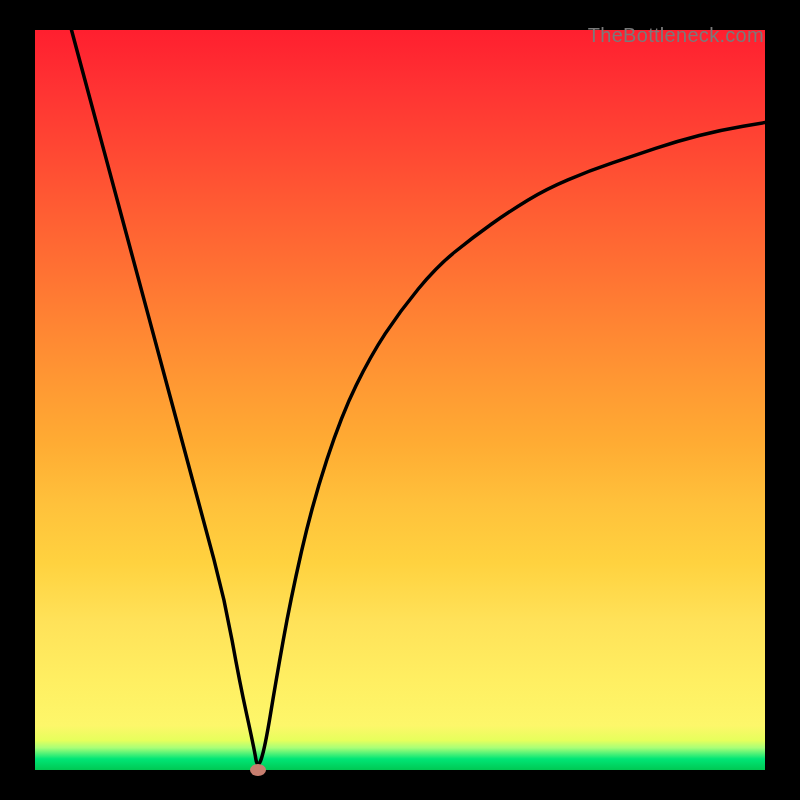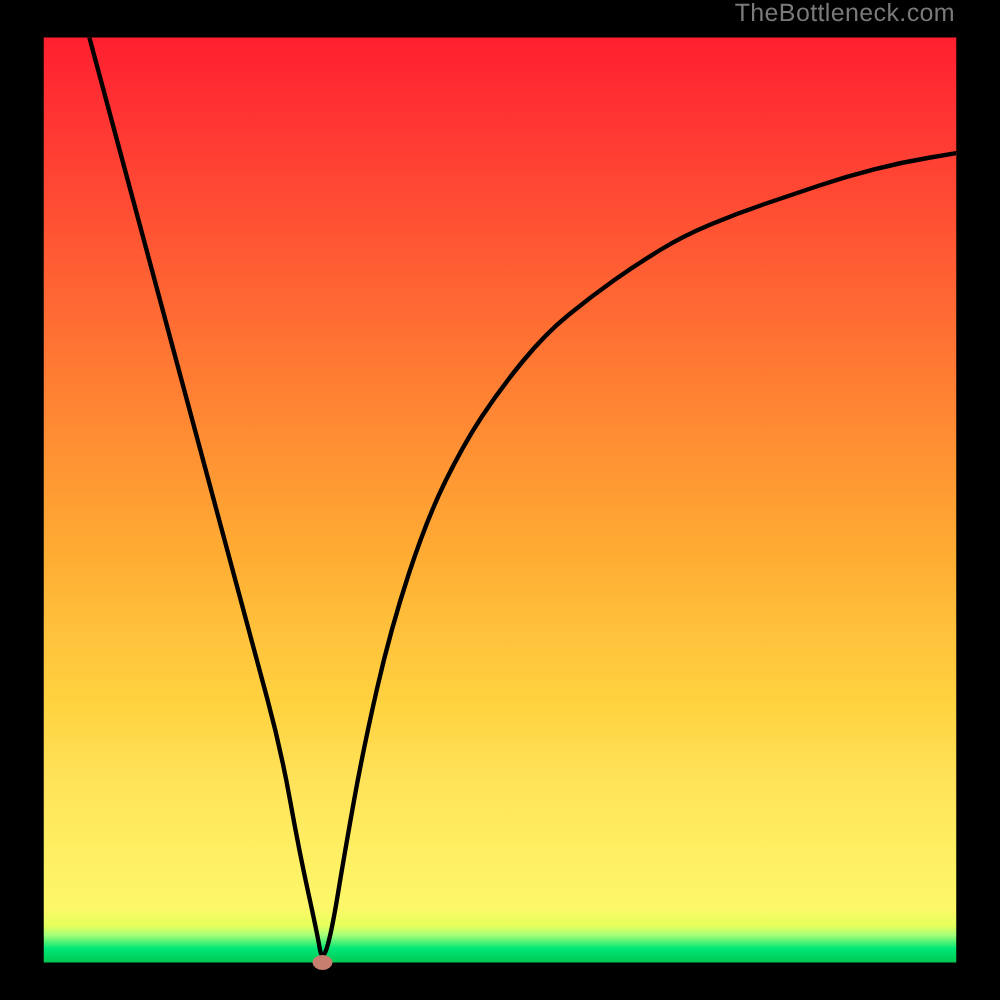--- a/index.html
+++ b/index.html
@@ -43,21 +43,21 @@
       #ff8533 60%,
       #ff7033 68%,
       #ff5c33 76%,
       #ff4733 84%,
       #ff3333 92%,
       #ff1f2f 100%
     );
   }
   .watermark {
     position: absolute;
-    top: 0;
+    top: 24px;
     right: 36px;
     color: #7a7a7a;
     font-size: 20px;
     font-weight: 500;
     letter-spacing: 0.3px;
     z-index: 5;
     user-select: none;
     margin-left: 31px;
   }
   .curve-svg {

